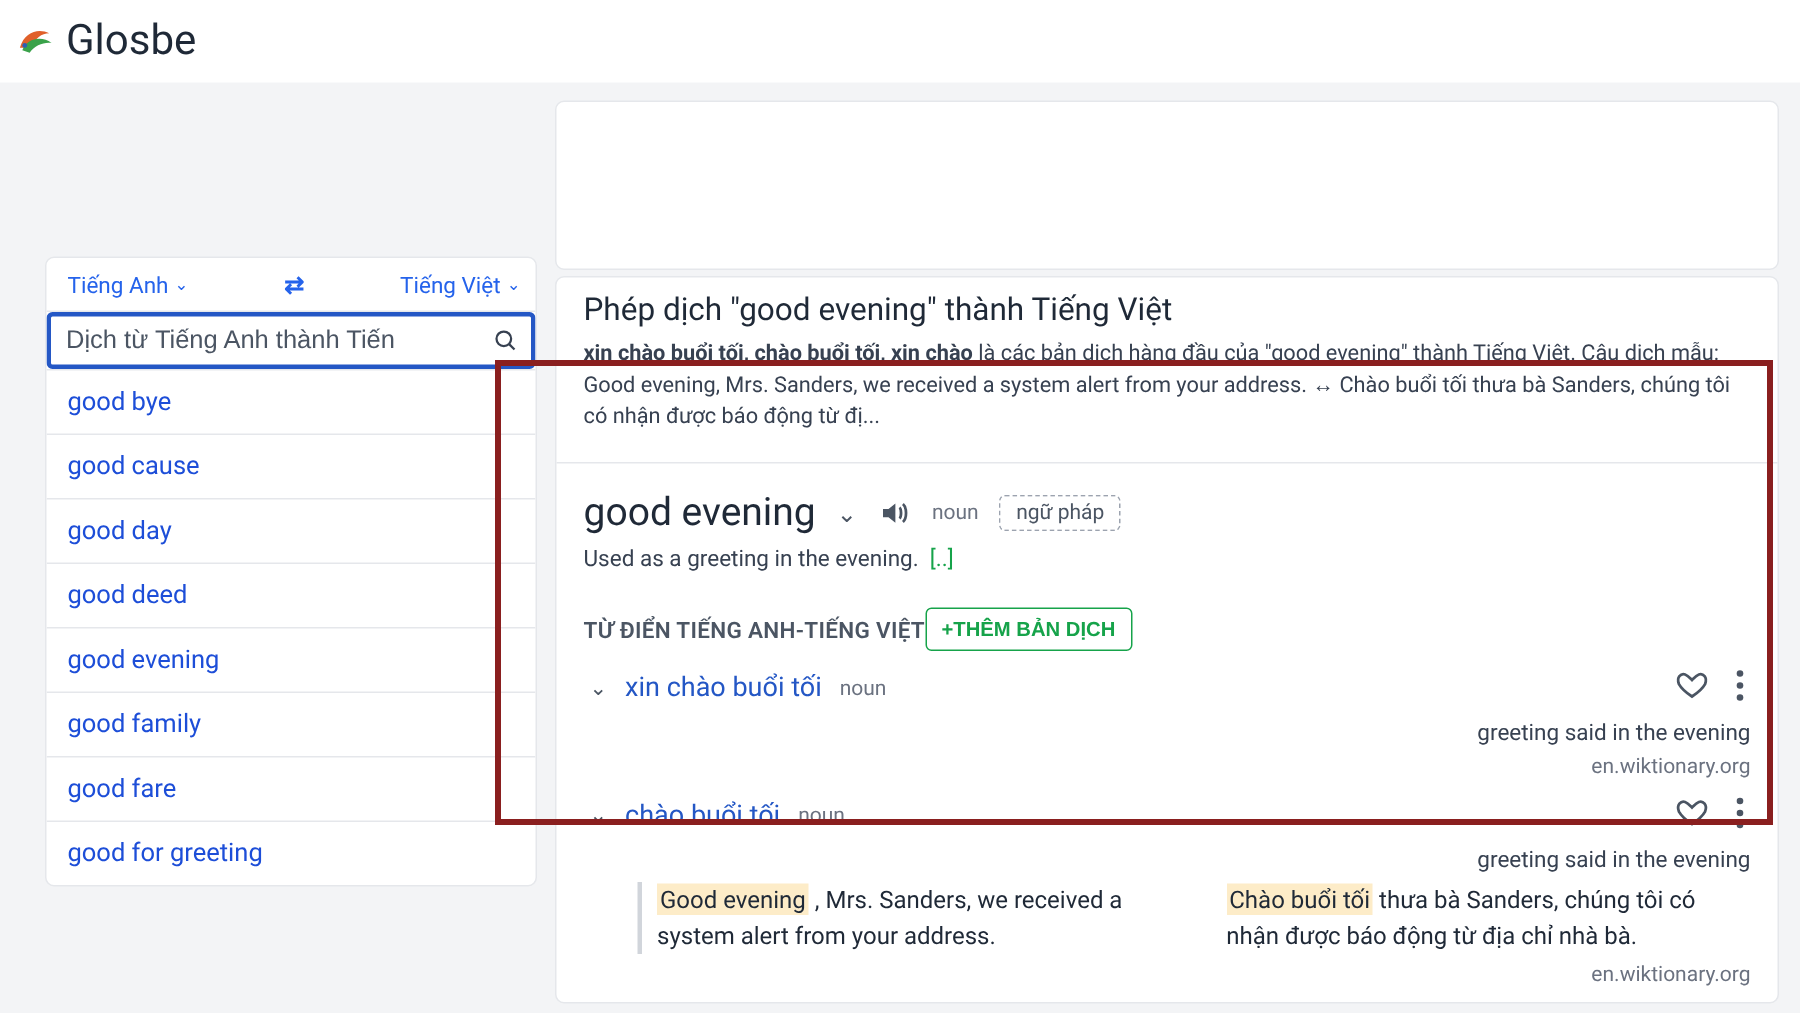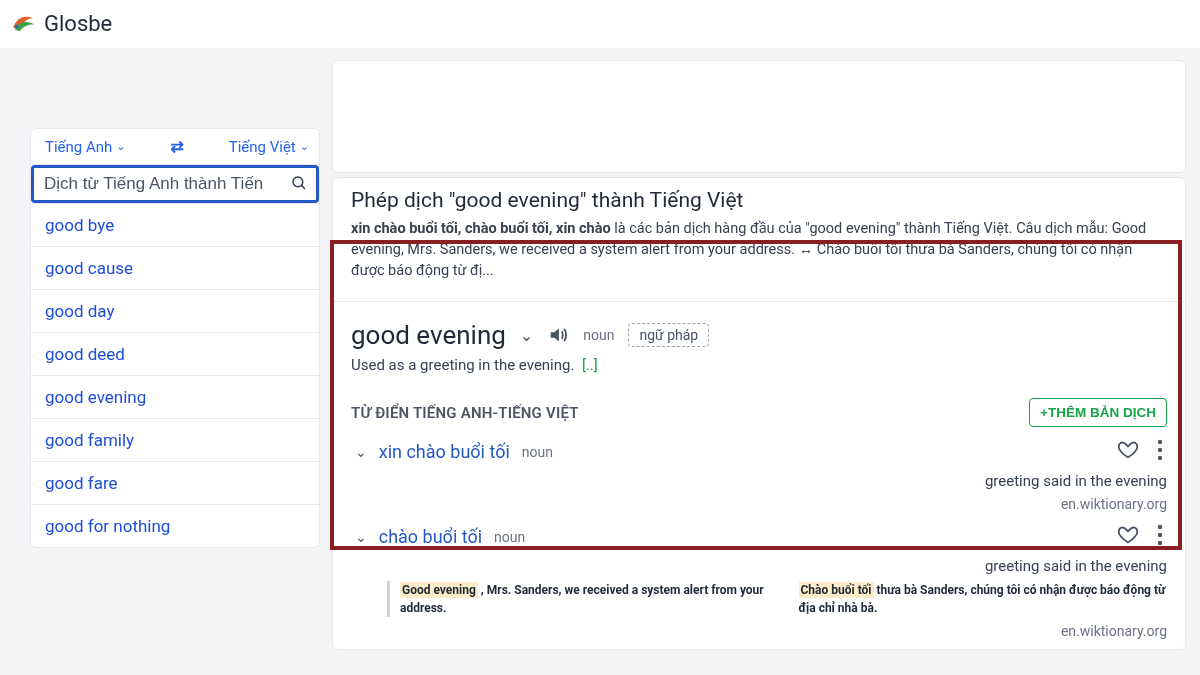--- a/index.html
+++ b/index.html
@@ -19,36 +19,36 @@
     align-items: center;
     padding: 10px 16px 12px 10px;
     background: #fff;
   }
   .logo-icon {
     width: 26px; height: 26px;
     margin-right: 8px;
     position: relative;
   }
   .brand {
-    font-size: 22px;
+    font-size: 28px;
     color: #1f2937;
     font-weight: 400;
   }
 
   .page-wrap {
     display: flex;
     gap: 12px;
     padding: 0 0 0 0;
     align-items: flex-start;
   }
 
   .sidebar {
-    width: 290px;
+    width: 328px;
     margin-left: 30px;
-    margin-top: 80px;
+    margin-top: 116px;
     background: #fff;
     border: 1px solid #e5e7eb;
     border-radius: 6px;
     overflow: hidden;
   }
 
   .lang-row {
     display: flex;
     align-items: center;
     justify-content: space-between;
@@ -72,21 +72,21 @@
   .caret-down {
     font-size: 11px;
   }
 
   .search-box {
     border: 3px solid #2457c5;
     border-radius: 4px;
     margin: 0;
     padding: 6px 8px 6px 10px;
     display: flex;
-    align-items: flex-start;
+    align-items: center;
     background: #fff;
   }
   .search-input {
     border: none;
     outline: none;
     flex: 1;
     font-size: 17px;
     color: #4b5563;
     background: transparent;
   }
@@ -164,21 +164,21 @@
     cursor: pointer;
   }
   .definition {
     font-size: 15px;
     color: #374151;
   }
   .definition .ellip { color: #16a34a; }
 
   .dict-header-row {
     display: flex;
-    justify-content: space-between;
+    justify-content: flex-start;
     align-items: center;
     margin: 24px 0 14px 0;
   }
   .dict-header {
     font-size: 15px;
     font-weight: 600;
     color: #4b5563;
     letter-spacing: .2px;
   }
   .add-trans {
@@ -238,24 +238,23 @@
   .examples {
     display: flex;
     gap: 30px;
     border-left: 3px solid #d1d5db;
     padding-left: 10px;
     margin-left: 36px;
     margin-top: 6px;
   }
   .ex-col {
     flex: 1;
-    font-size: 12px;
+    font-size: 16px;
     line-height: 1.5;
     color: #1f2937;
-    font-weight: bold;
   }
   .hl {
     background: #fdecc8;
     padding: 1px 2px;
   }
 
   .red-box {
     position: absolute;
     border: 4px solid #8a1f1f;
     pointer-events: none;
@@ -305,21 +304,21 @@
     </div>
 
     <ul class="suggestion-list">
       <li>good bye</li>
       <li>good cause</li>
       <li>good day</li>
       <li>good deed</li>
       <li>good evening</li>
       <li>good family</li>
       <li>good fare</li>
-      <li>good for nothing</li>
+      <li>good for greeting</li>
     </ul>
   </aside>
 
   <main class="main">
     <div class="ad-space"></div>
 
     <div class="content">
       <h1 class="title">Phép dịch "good evening" thành Tiếng Việt</h1>
       <p class="summary-line">
         <b>xin chào buổi tối, chào buổi tối, xin chào</b><span> là các bản dịch hàng đầu của "good evening" thành Tiếng Việt. Câu dịch mẫu: Good evening, Mrs. Sanders, we received a system alert from your address. ↔ Chào buổi tối thưa bà Sanders, chúng tôi có nhận được báo động từ đị...</span>

